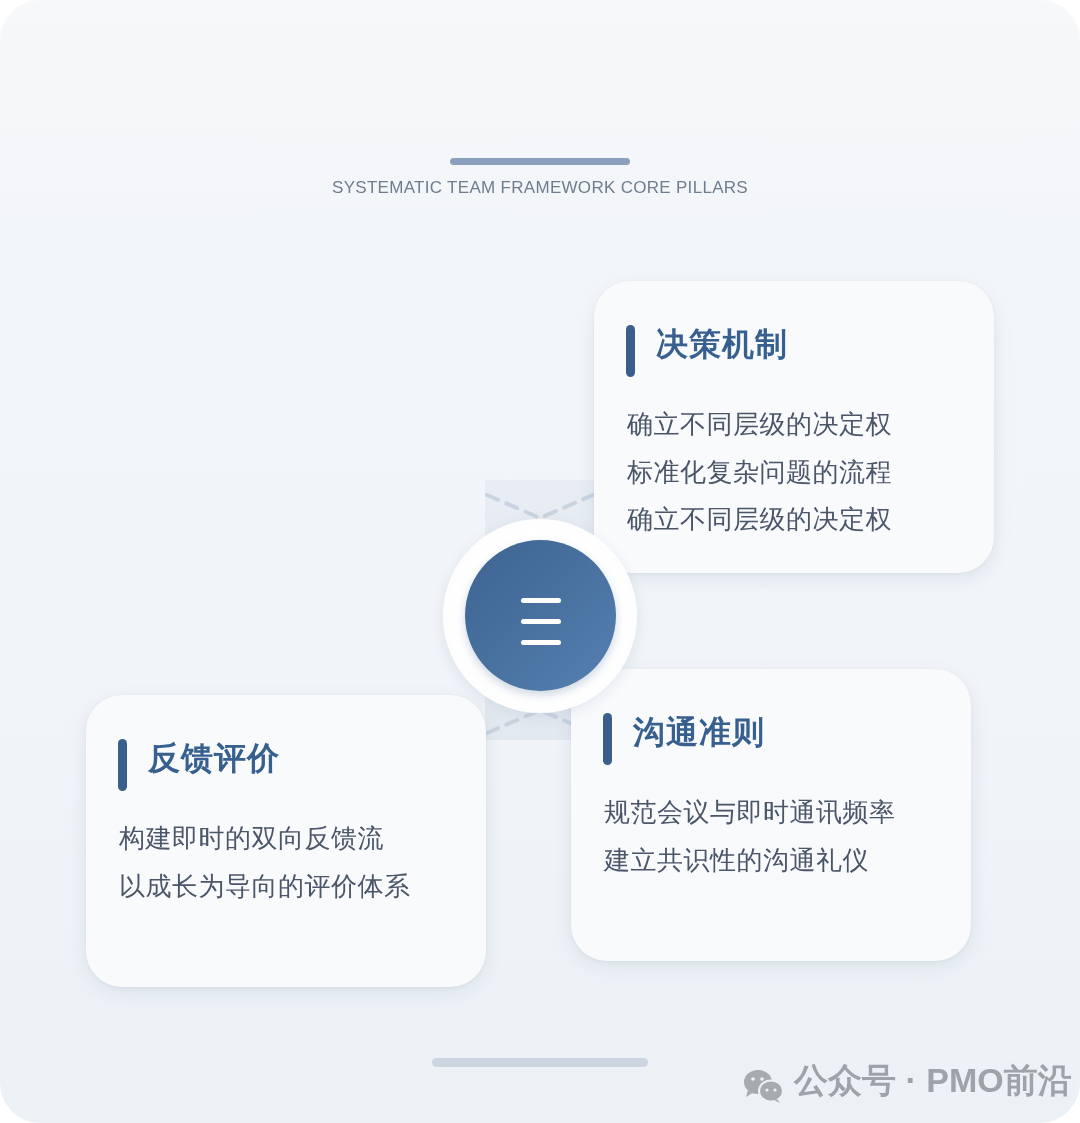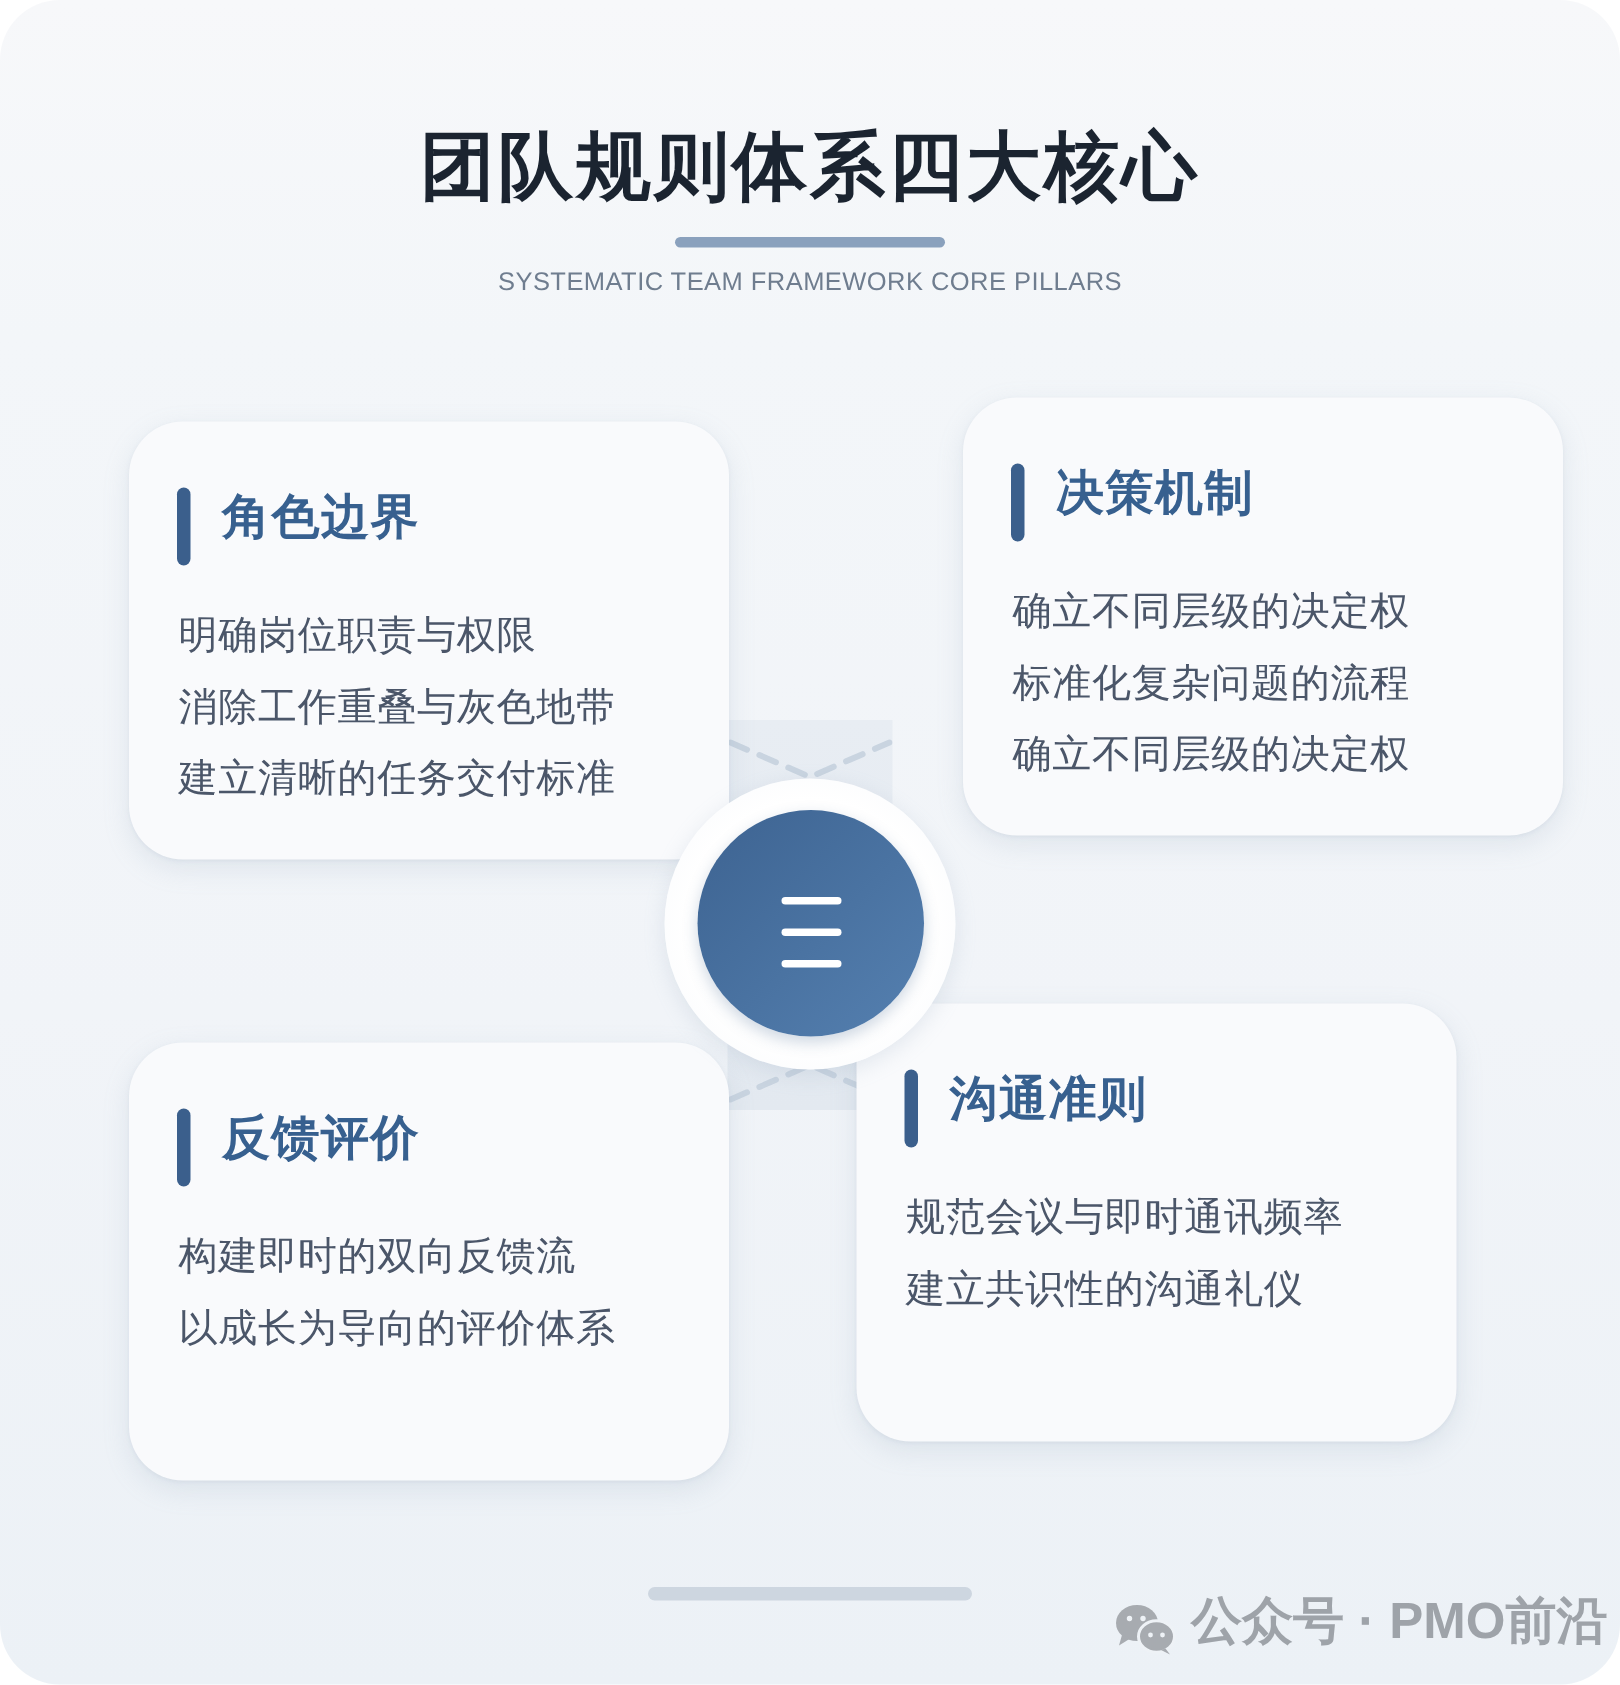--- a/index.html
+++ b/index.html
@@ -70,21 +70,21 @@
     }
     .card .lines li {
       font-size: 26px;
       line-height: 47.5px;
       color: #4b5669;
       letter-spacing: 0.5px;
       white-space: nowrap;
     }
 
     #card-1 { left: 86px; top: 281px; }
-    #card-2 { left: 594px; top: 265px; margin-left: 48px; }
+    #card-2 { left: 594px; top: 281px; }
     #card-3 { left: 86px; top: 669px; margin-top: 26px; }
     #card-4 { left: 571px; top: 669px; }
 
     .hub-ring {
       position: absolute; left: 443px; top: 519px;
       width: 194px; height: 194px; border-radius: 50%;
       background: radial-gradient(circle, #ffffff 60%, #f6f8fb 100%);
       box-shadow: 0 4px 14px rgba(140,160,185,0.20);
     }
     .hub {
@@ -115,39 +115,29 @@
       font-family: "Liberation Sans", sans-serif;
       font-size: 34px; color: #9ea3a9; font-weight: bold;
     }
     .wechat-icon { width: 44px; height: 36px; margin-right: 8px; position: relative; }
   </style>
 </head>
 <body>
 
 <div class="canvas">
 
-  <div class="title">团队规则体系四大核心</div>
   <div class="title-underline"></div>
   <div class="subtitle">SYSTEMATIC TEAM FRAMEWORK CORE PILLARS</div>
 
   <div class="connector"></div>
   <svg class="dash-svg" viewBox="0 0 110 260">
     <path d="M2 15 L55 38 L108 15" fill="none" stroke="#c9d4e0" stroke-width="4" stroke-dasharray="12 9" stroke-linecap="round"></path>
     <path d="M2 253 L55 230 L108 253" fill="none" stroke="#c9d4e0" stroke-width="4" stroke-dasharray="12 9" stroke-linecap="round"></path>
   </svg>
 
-  <div class="card" id="card-1">
-    <div class="bar"></div>
-    <div class="heading">角色边界</div>
-    <ul class="lines">
-      <li>明确岗位职责与权限</li>
-      <li>消除工作重叠与灰色地带</li>
-      <li>建立清晰的任务交付标准</li>
-    </ul>
-  </div>
 
   <div class="card" id="card-2">
     <div class="bar"></div>
     <div class="heading">决策机制</div>
     <ul class="lines">
       <li>确立不同层级的决定权</li>
       <li>标准化复杂问题的流程</li>
       <li>确立不同层级的决定权</li>
     </ul>
   </div>

